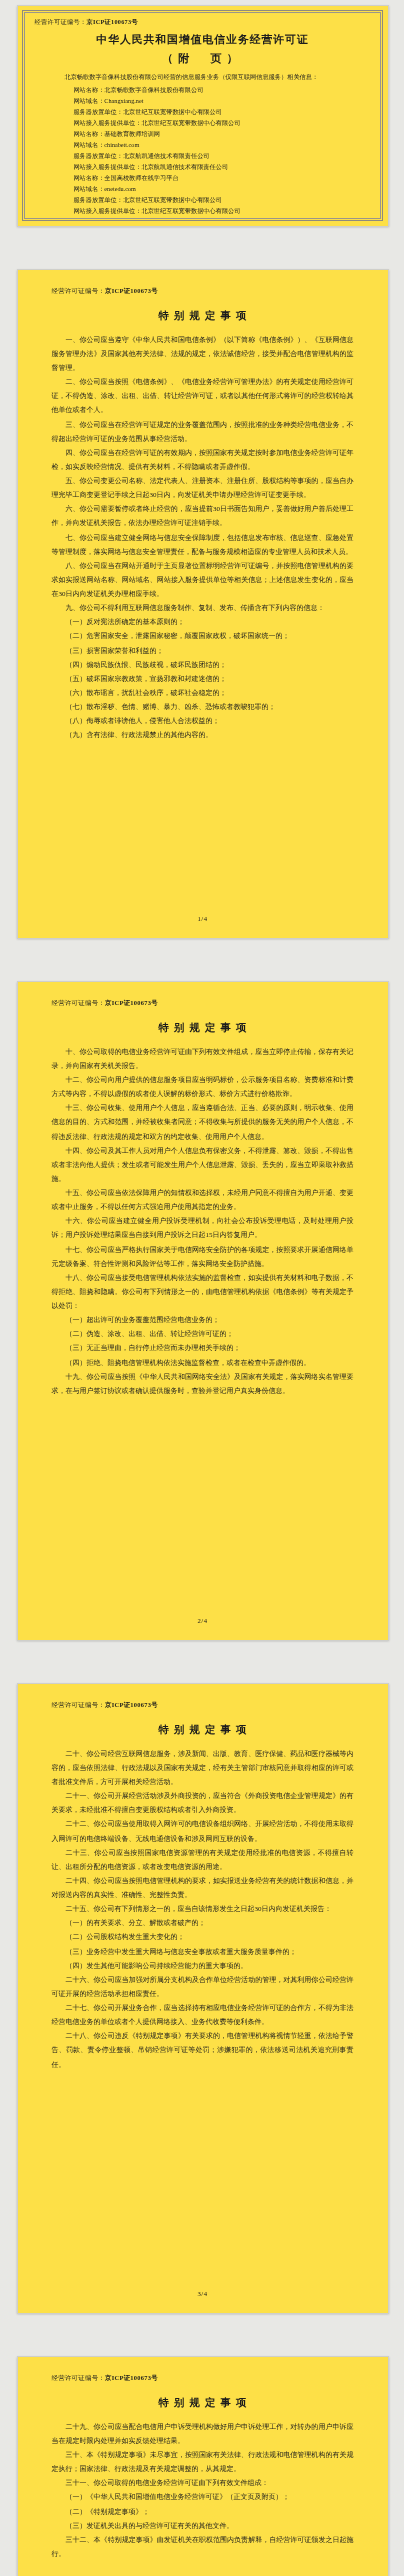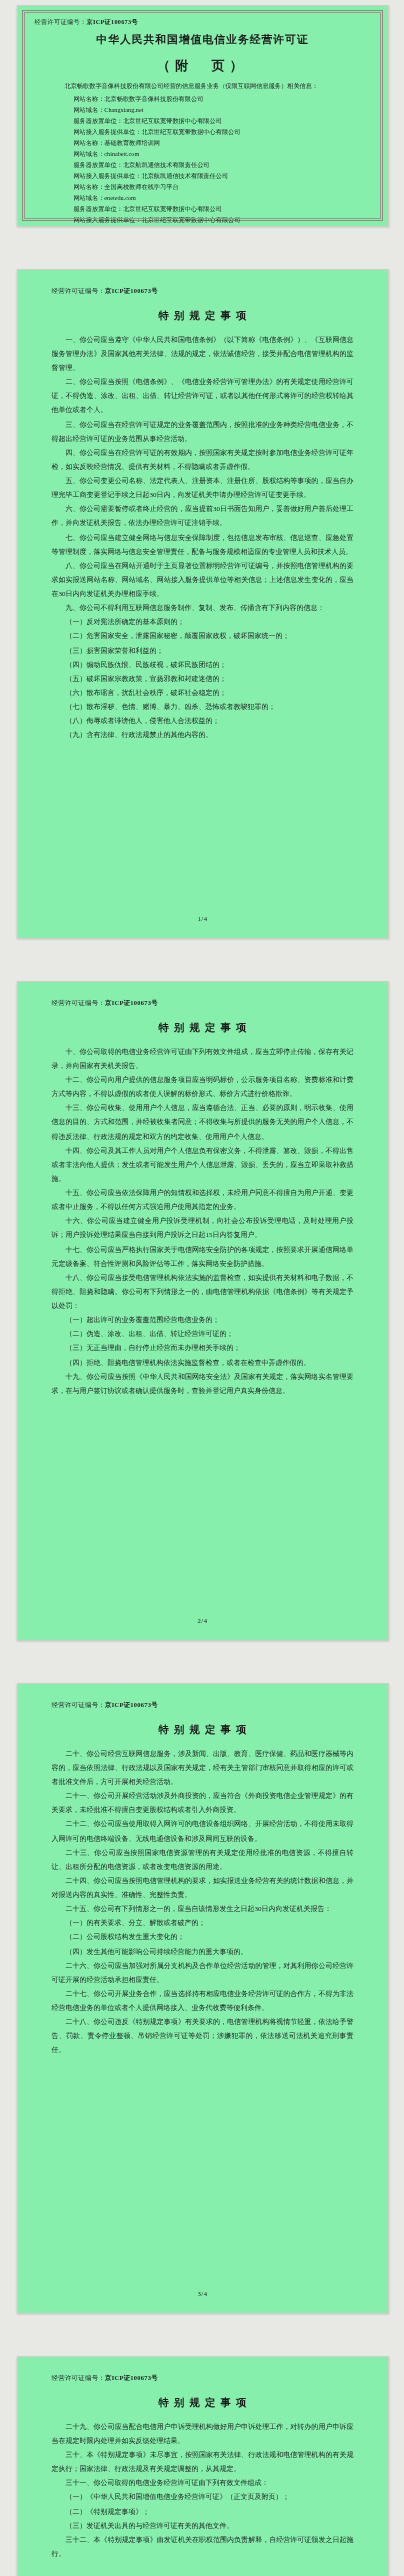--- a/index.html
+++ b/index.html
@@ -12,21 +12,21 @@
   }
   .stack {
     display: flex;
     flex-direction: column;
     align-items: center;
     padding: 4.6px 0 6.2px;
     gap: 14px;
   }
   .page {
     width: 372px;
-    background: #86efac;
+    background: #fde047;
     border: 0.5px solid #cfcfca;
     box-shadow: 0 0.5px 2.1px rgba(0,0,0,0.22);
     position: relative;
     flex: 0 0 auto;
   }
 
   
   .cert-page { height: 222px; padding: 4.6px; }
   .cert-frame {
     position: relative;
@@ -45,23 +45,23 @@
   .lic-no { font-weight: 600; }
   .cert-title {
     text-align: center;
     font-size: 10.8px;
     font-weight: 700;
     letter-spacing: 1px;
     margin-top: 5.2px;
   }
   .cert-subtitle {
     text-align: center;
-    font-size: 13px;
+    font-size: 11px;
     letter-spacing: 5.2px;
-    margin-top: 10px;
+    margin-top: 4px;
     font-weight: 600;
   }
   .cert-intro {
     font-size: 6.2px;
     line-height: 1.7;
     text-indent: 2em;
     margin-top: 6.2px;
     text-align: justify;
   }
   .cert-entries { margin-top: 1.5px; padding-left: 2.6em; max-width: 237px; }
@@ -201,20 +201,21 @@
     <div class="prov-body">
 
     <p>二十、你公司经营互联网信息服务，涉及新闻、出版、教育、医疗保健、药品和医疗器械等内容的，应当依照法律、行政法规以及国家有关规定，经有关主管部门审核同意并取得相应的许可或者批准文件后，方可开展相关经营活动。</p>
         <p>二十一、你公司开展经营活动涉及外商投资的，应当符合《外商投资电信企业管理规定》的有关要求，未经批准不得擅自变更股权结构或者引入外商投资。</p>
         <p>二十二、你公司应当使用取得入网许可的电信设备组织网络、开展经营活动，不得使用未取得入网许可的电信终端设备、无线电通信设备和涉及网间互联的设备。</p>
         <p>二十三、你公司应当按照国家电信资源管理的有关规定使用经批准的电信资源，不得擅自转让、出租所分配的电信资源，或者改变电信资源的用途。</p>
         <p>二十四、你公司应当按照电信管理机构的要求，如实报送业务经营有关的统计数据和信息，并对报送内容的真实性、准确性、完整性负责。</p>
         <p>二十五、你公司有下列情形之一的，应当自该情形发生之日起30日内向发证机关报告：</p>
         <p>（一）的有关要求、分立、解散或者破产的；</p>
         <p>（二）公司股权结构发生重大变化的；</p>
+        <p>（三）业务经营中发生重大网络与信息安全事故或者重大服务质量事件的；</p>
         <p>（四）发生其他可能影响公司持续经营能力的重大事项的。</p>
         <p>二十六、你公司应当加强对所属分支机构及合作单位经营活动的管理，对其利用你公司经营许可证开展的经营活动承担相应责任。</p>
         <p>二十七、你公司开展业务合作，应当选择持有相应电信业务经营许可证的合作方，不得为非法经营电信业务的单位或者个人提供网络接入、业务代收费等便利条件。</p>
         <p>二十八、你公司违反《特别规定事项》有关要求的，电信管理机构将视情节轻重，依法给予警告、罚款、责令停业整顿、吊销经营许可证等处罚；涉嫌犯罪的，依法移送司法机关追究刑事责任。</p>
       </div>
     <div class="page-num">3/4</div>
   </section>
 
   <section class="page prov-page ph-4">
     <div class="prov-header">

